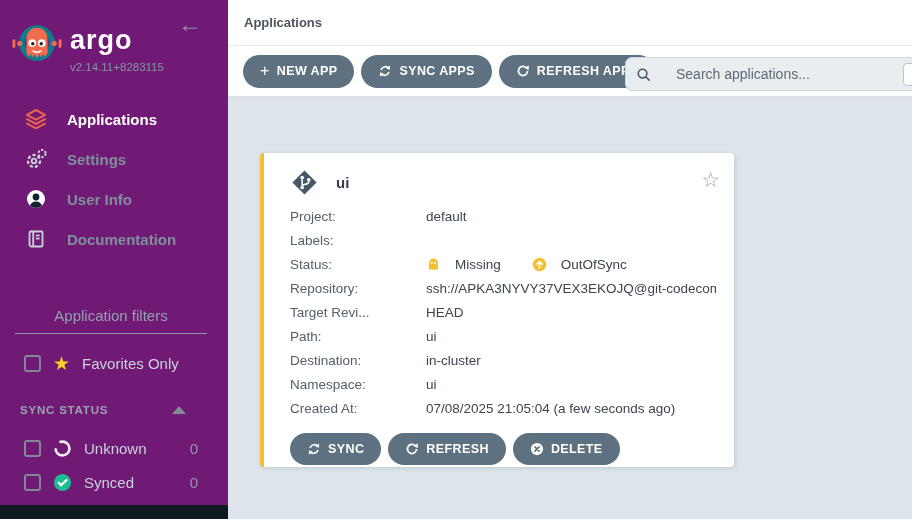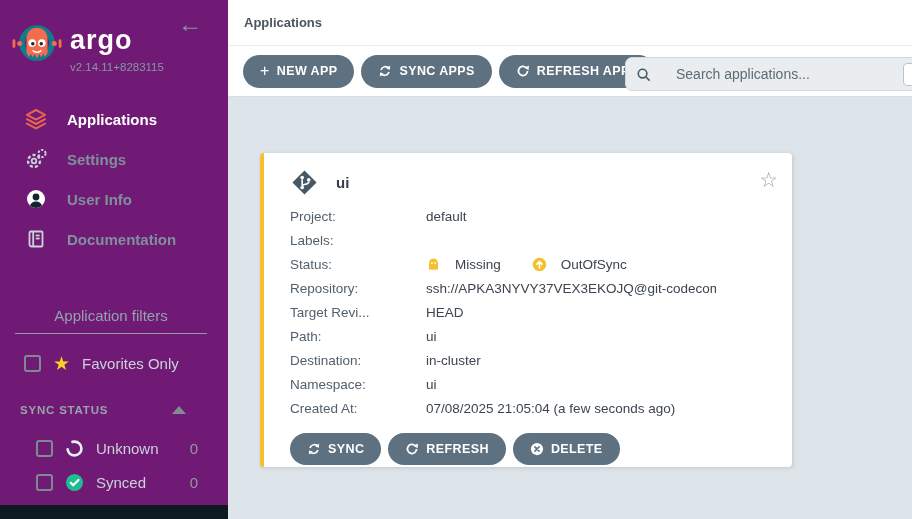--- a/index.html
+++ b/index.html
@@ -36,21 +36,21 @@
   .checkbox { width: 17px; height: 17px; border: 2px solid #7c8a92; border-radius: 3px; background: transparent; flex: none; cursor: pointer; }
   .fav-star { color: #FFCE25; font-size: 19px; line-height: 1; }
   .filter-label { font-size: 15px; color: #c9d3d9; }
 
   .sync-header { display: flex; align-items: center; margin-top: 26px; padding: 0 42px 0 20px; height: 18px; }
   .sync-header-label { font-size: 11.5px; letter-spacing: 0.8px; color: #95a4ad; font-weight: 600; }
   .caret-up { margin-left: auto; width: 0; height: 0; border-left: 7px solid transparent;
     border-right: 7px solid transparent; border-bottom: 8px solid #7f8c94; cursor: pointer; }
 
   .opt-list { margin-top: 12px; }
-  .opt-row { display: flex; align-items: center; gap: 12px; padding-left: 36px; height: 34px; cursor: pointer; }
+  .opt-row { display: flex; align-items: center; gap: 12px; padding-left: 24px; height: 34px; cursor: pointer; }
   .opt-icon { width: 19px; height: 19px; flex: none; display: flex; }
   .opt-icon svg { width: 19px; height: 19px; }
   .opt-label { font-size: 15px; color: #c9d3d9; }
   .opt-count { margin-left: auto; padding-right: 30px; color: #8e9ba3; font-size: 15px; }
 
   
   .breadcrumb-bar { position: absolute; left: 228px; top: 0; width: 684px; height: 46px;
     background: #fff; border-bottom: 1px solid #ececec; display: flex; align-items: center; padding-left: 16px; }
   .breadcrumb { font-size: 13px; color: #4c5560; font-weight: 600; }
 
@@ -68,21 +68,21 @@
     display: flex; align-items: center; padding: 0 10px; }
   .search svg { width: 15px; height: 15px; flex: none; }
   .search input { flex: 1; border: none; outline: none; background: transparent; margin-left: 25px;
     font-size: 14px; color: #1d4ed8; font-family: "Liberation Sans", sans-serif; }
   .search input::placeholder { color: #5d6b75; opacity: 1; }
   .shortcut { position: absolute; right: -4px; top: 5px; width: 24px; height: 23px; background: #fff;
     border: 1px solid #b9c4cc; border-radius: 4px; display: flex; align-items: center; justify-content: center;
     font-size: 12px; color: #4a5b66; }
 
   
-  .card { position: absolute; left: 260px; top: 153px; width: 532px; height: 314px; background: #fff;
+  .card { position: absolute; left: 260px; top: 153px; width: 474px; height: 314px; background: #fff;
     border-radius: 4px; border-left: 4px solid #f4c030; box-shadow: 1px 1px 4px rgba(60,70,80,0.18);
     padding: 14px 14px 10px 26px; cursor: pointer; }
   .card-head { display: flex; align-items: center; height: 30px; }
   .app-icon svg { width: 29px; height: 29px; display: block; }
   .app-name { margin-left: 17px; font-size: 15px; font-weight: 700; color: #363c4a; }
   .fav-toggle { position: absolute; right: 14px; top: 16px; font-size: 21px; color: #9aa5ad; line-height: 1; cursor: pointer; }
 
   .rows { margin-top: 7px; }
   .row { display: flex; align-items: center; height: 24px; font-size: 13.5px; }
   .row-label { width: 136px; flex: none; color: #53606c; overflow: hidden; white-space: nowrap; }

